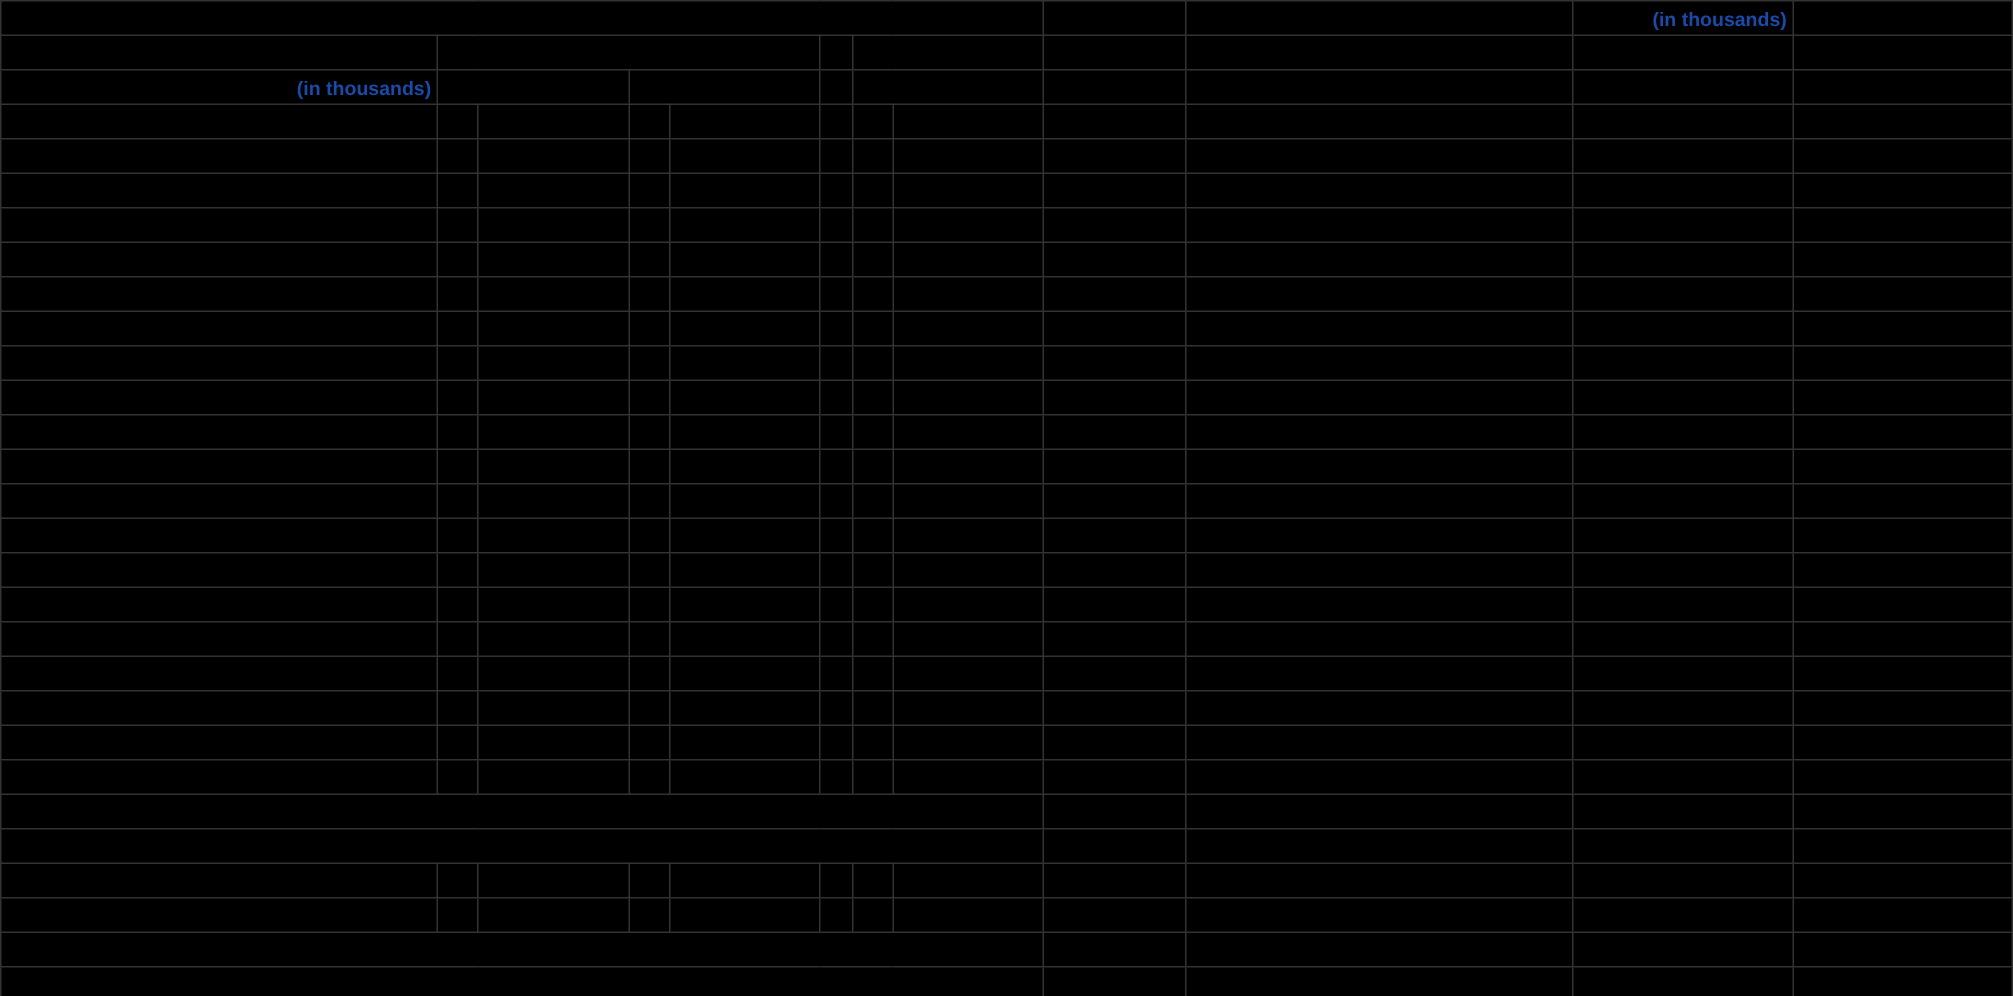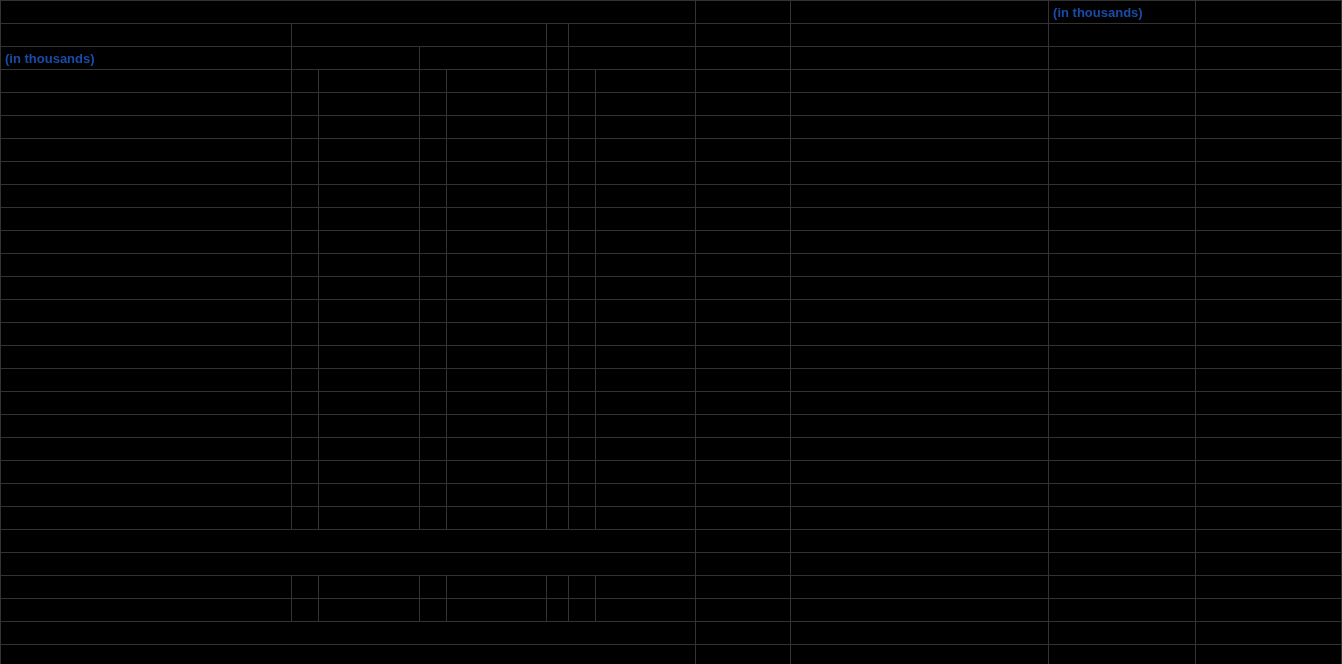--- a/index.html
+++ b/index.html
@@ -21,20 +21,21 @@
     color: #000;
     padding: 2px 4px;
     height: 18px;
     overflow: hidden;
     white-space: nowrap;
     vertical-align: middle;
   }
   .blue {
     color: #1a4ba8;
     font-weight: bold;
+    text-align: right;
   }
   .num {
     text-align: right;
   }
   .ctr {
     text-align: center;
   }
   .dollar{
     width:18px;
     text-align:left;

